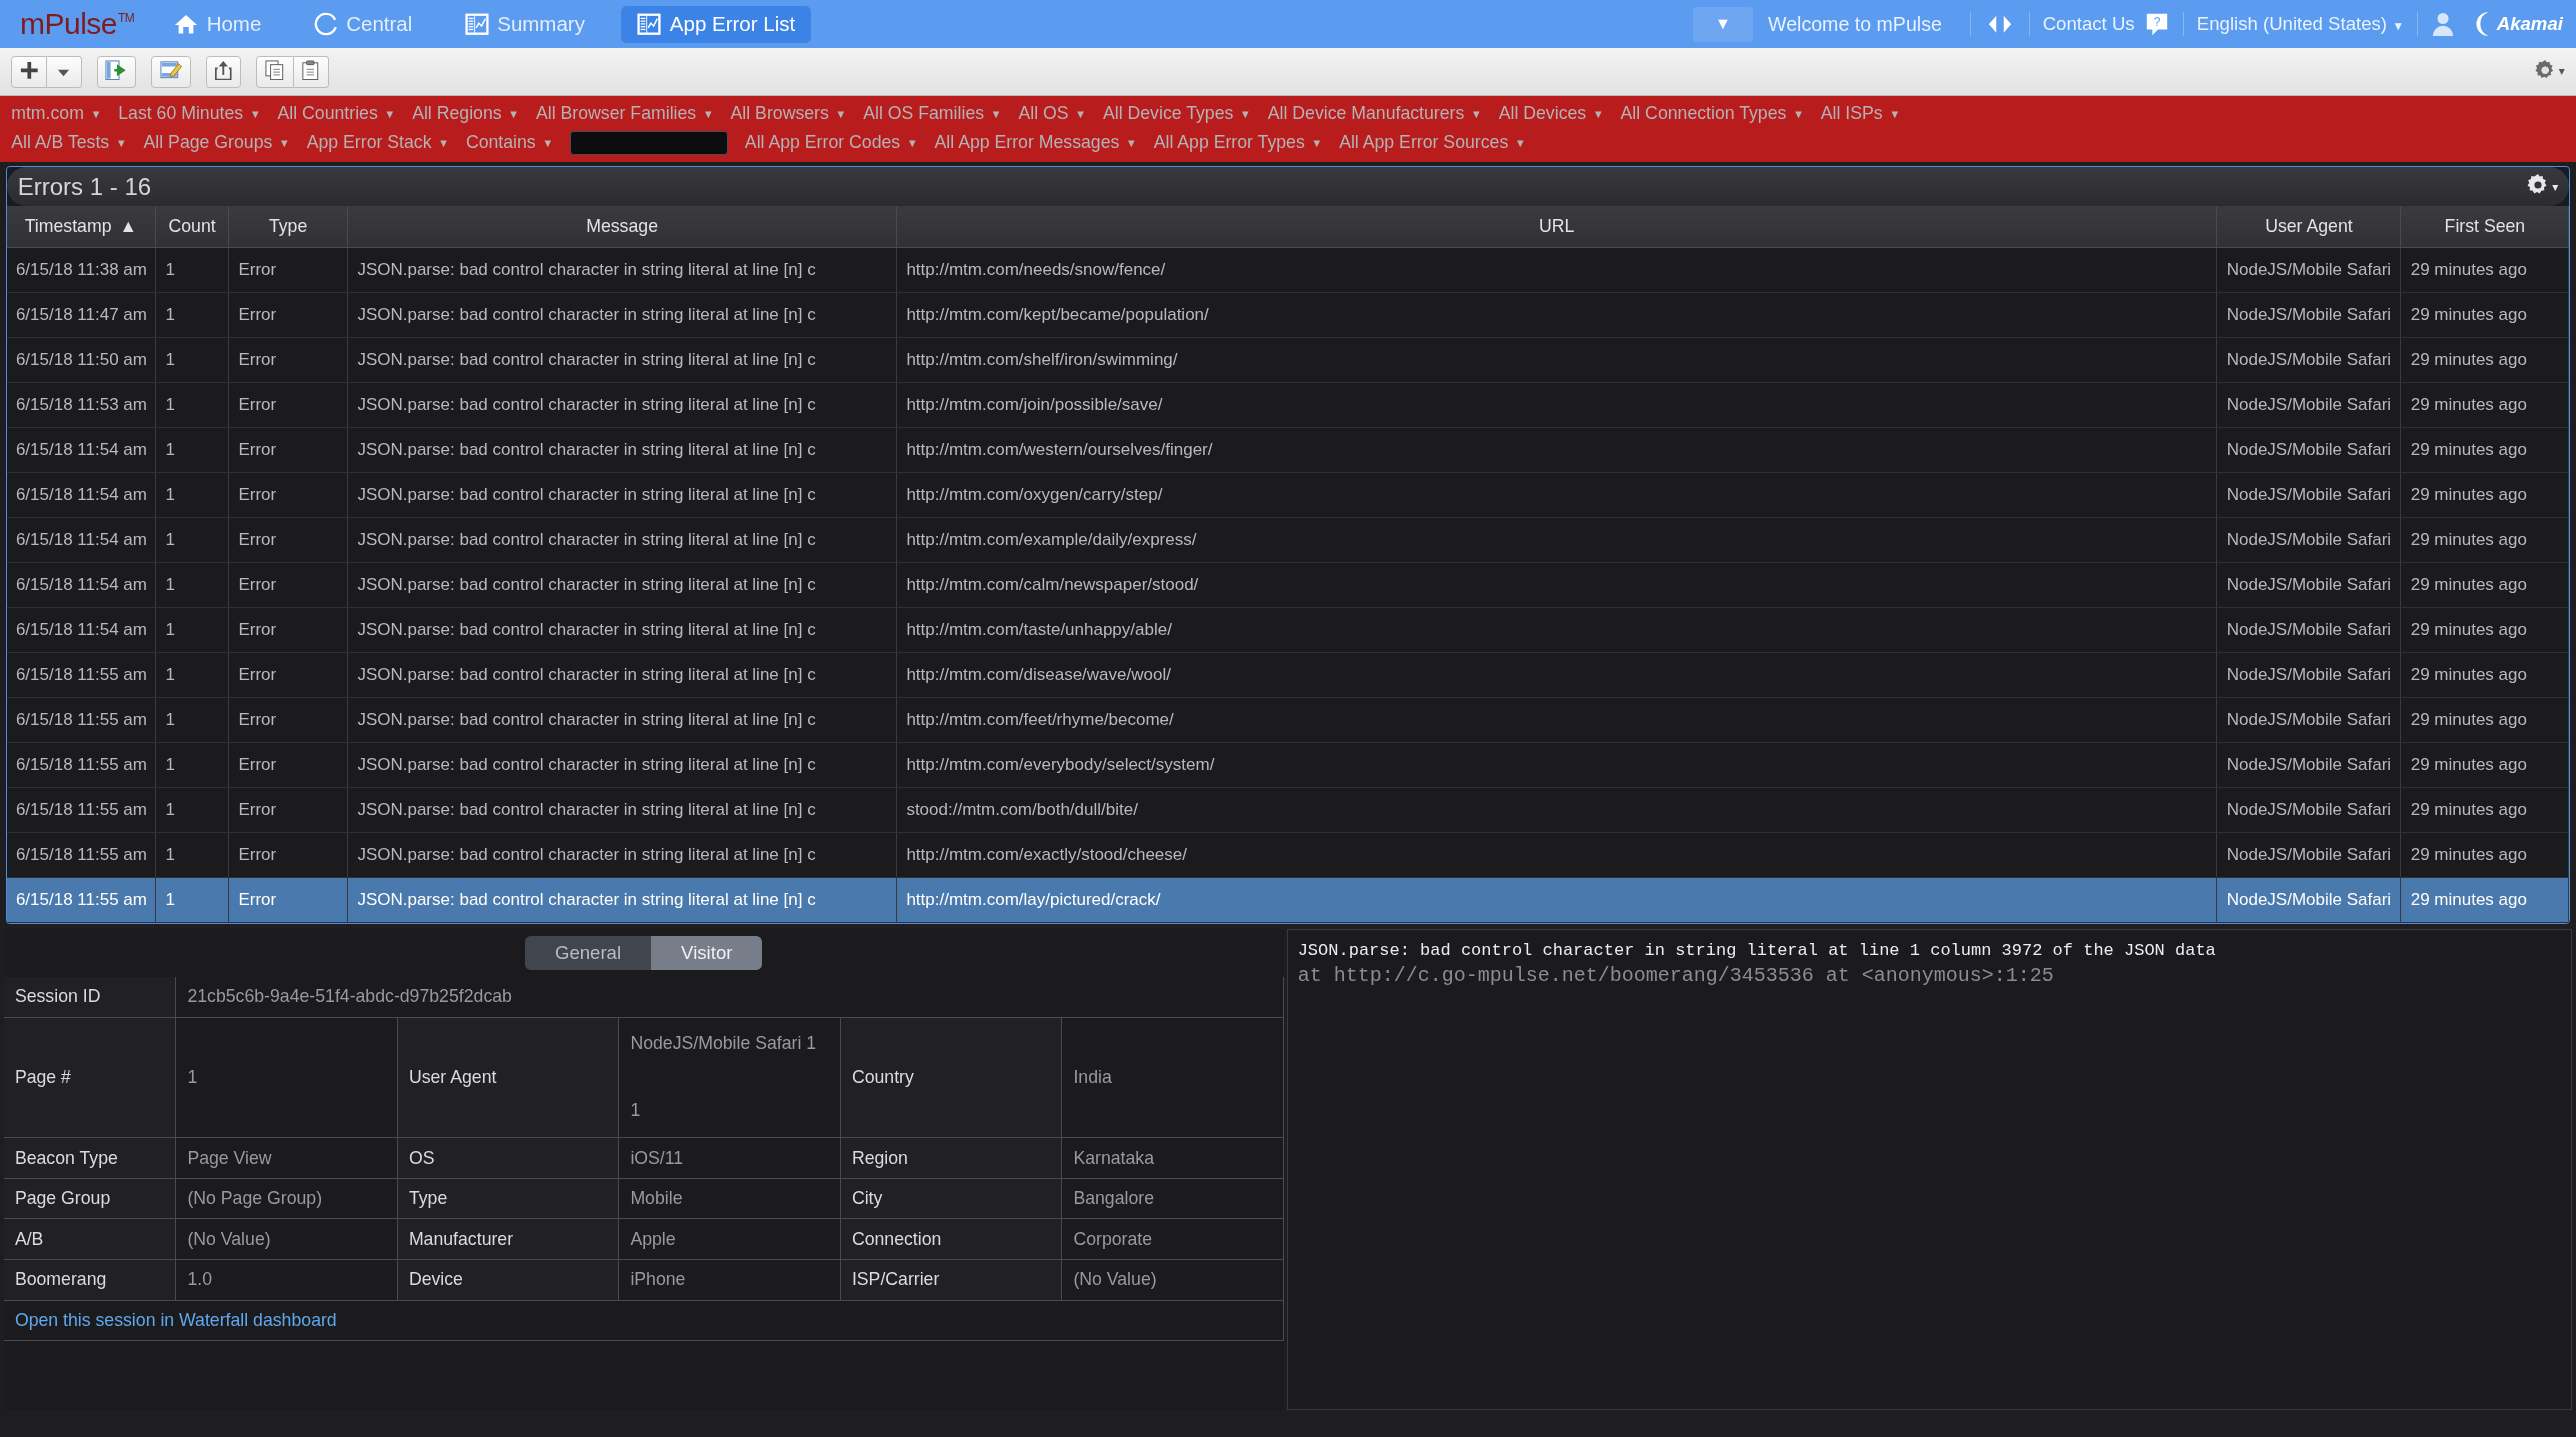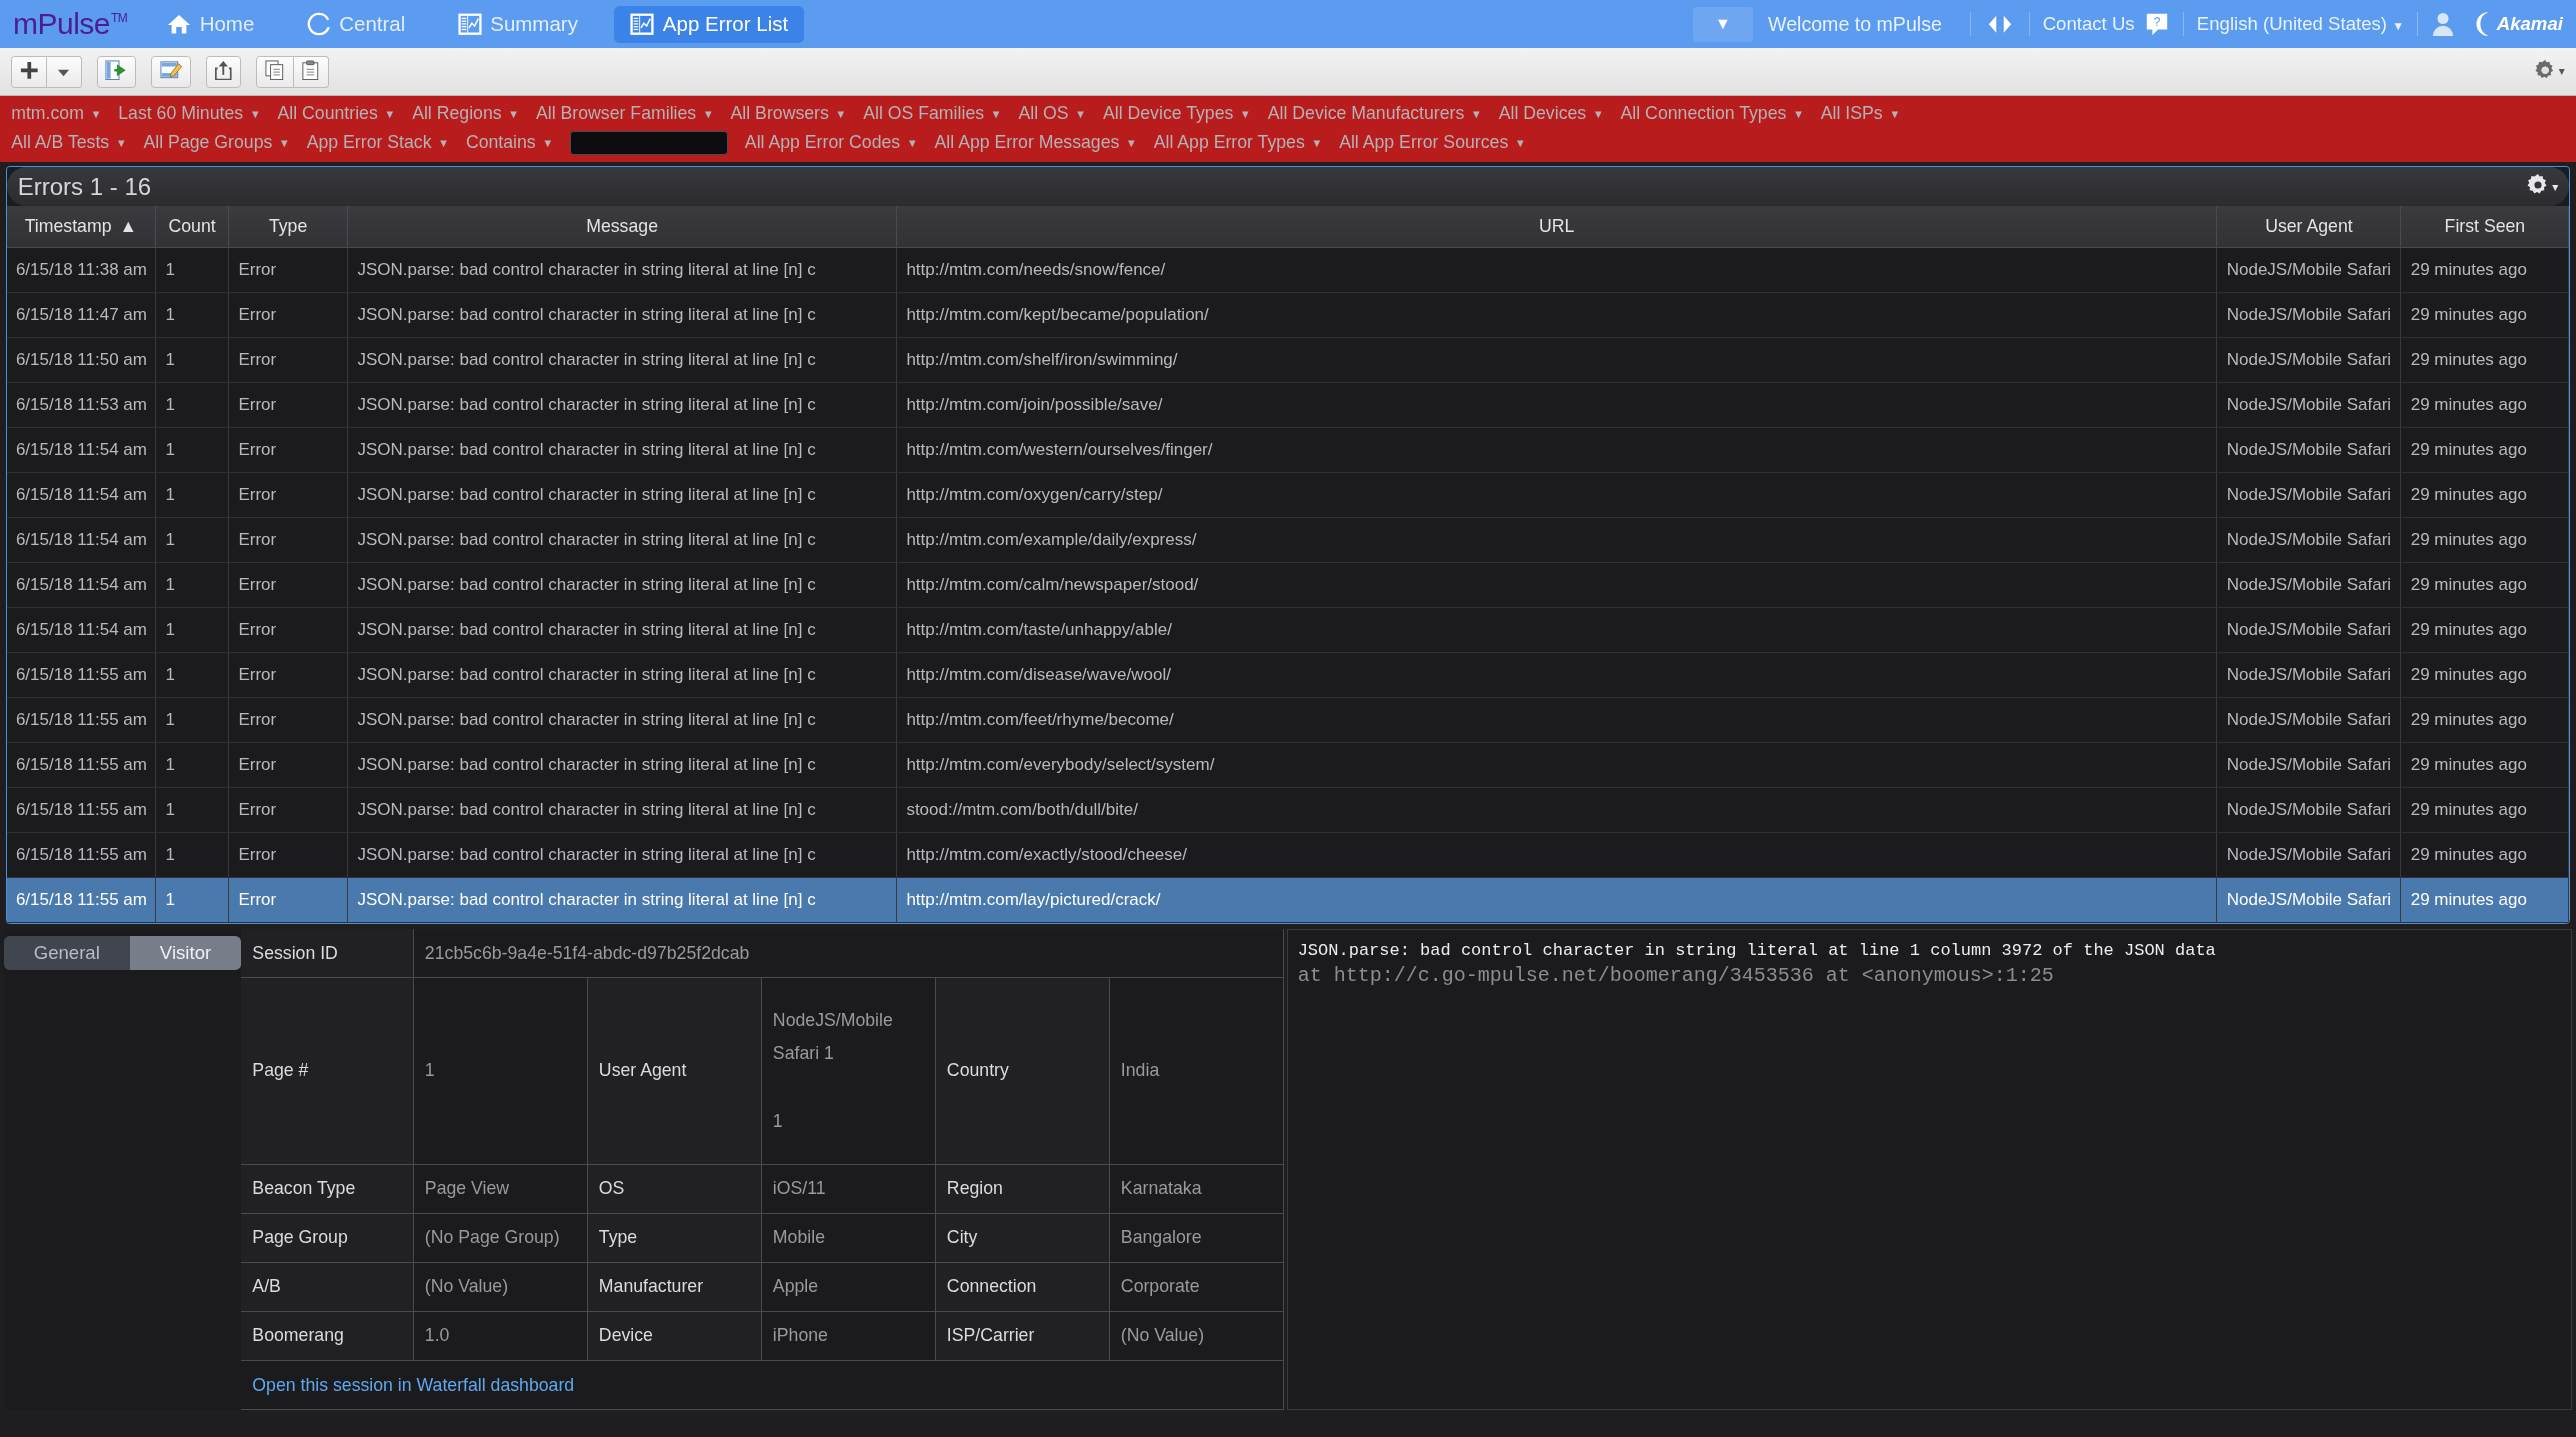--- a/index.html
+++ b/index.html
@@ -11,22 +11,22 @@
   }
 
   
   .topnav {
     height: 48px; width: 100%;
     background: #5b9bf0;
     display: flex; align-items: center;
     position: relative;
   }
   .brand {
-    color: #4c1d95; font-size: 30px; font-weight: 400;
-    padding-left: 13px; letter-spacing: -0.5px;
+    color: #7f1d1d; font-size: 30px; font-weight: 400;
+    padding-left: 20px; letter-spacing: -0.5px;
     display: flex; align-items: flex-start;
   }
   .brand sup { font-size: 12px; margin-top: 3.7px; margin-left: 0.9px; }
   .navtabs { display: flex; align-items: center; margin-left: 24px; height: 48px; }
   .navtab {
     display: flex; align-items: center; gap: 8.4px;
     padding: 6.5px 16px; border-radius: 5.6px;
     color: #e4eefc; font-size: 20.5px; cursor: pointer;
     margin-right: 20.5px; height: 37px;
   }
@@ -126,21 +126,21 @@
   .c-type { width: 119px; text-align: left; }
   .c-msg { width: 549px; text-align: left; }
   .c-url { width: auto; text-align: left; }
   .c-ua { width: 184px; text-align: left; }
   .c-seen { width: 168px; text-align: left; }
   th.c-ts, th.c-count, th.c-type, th.c-msg, th.c-url, th.c-ua, th.c-seen { text-align: center; }
   th.c-ts .sortwrap { display: inline-flex; align-items: center; gap: 8px; }
 
   
   .bottom { display: flex; margin-top: 5.6px; padding: 0 3.7px; gap: 3.7px; height: 481px; }
-  .bleft { width: 1280px; background: #1b1b1d; display: flex; flex-direction: row; }
+  .bleft { width: 1280px; background: #1b1b1d; display: flex; flex-direction: column; }
   .bright { flex: 1; background: #1b1b1d; border: 0.9px solid #3a3a3e; padding: 11.2px 9.3px; }
 
   .tabbar { height: 48px; display: flex; align-items: center; justify-content: center; }
   .tabgroup { display: flex; border-radius: 5.6px; overflow: hidden; }
   .dtab {
     padding: 7.5px 30px; font-size: 18.6px; color: #b9bcc4;
     background: #41454e; cursor: pointer; height: 34px;
     display: flex; align-items: center;
   }
   .dtab.active { background: #777d89; color: #f0f1f4; }

